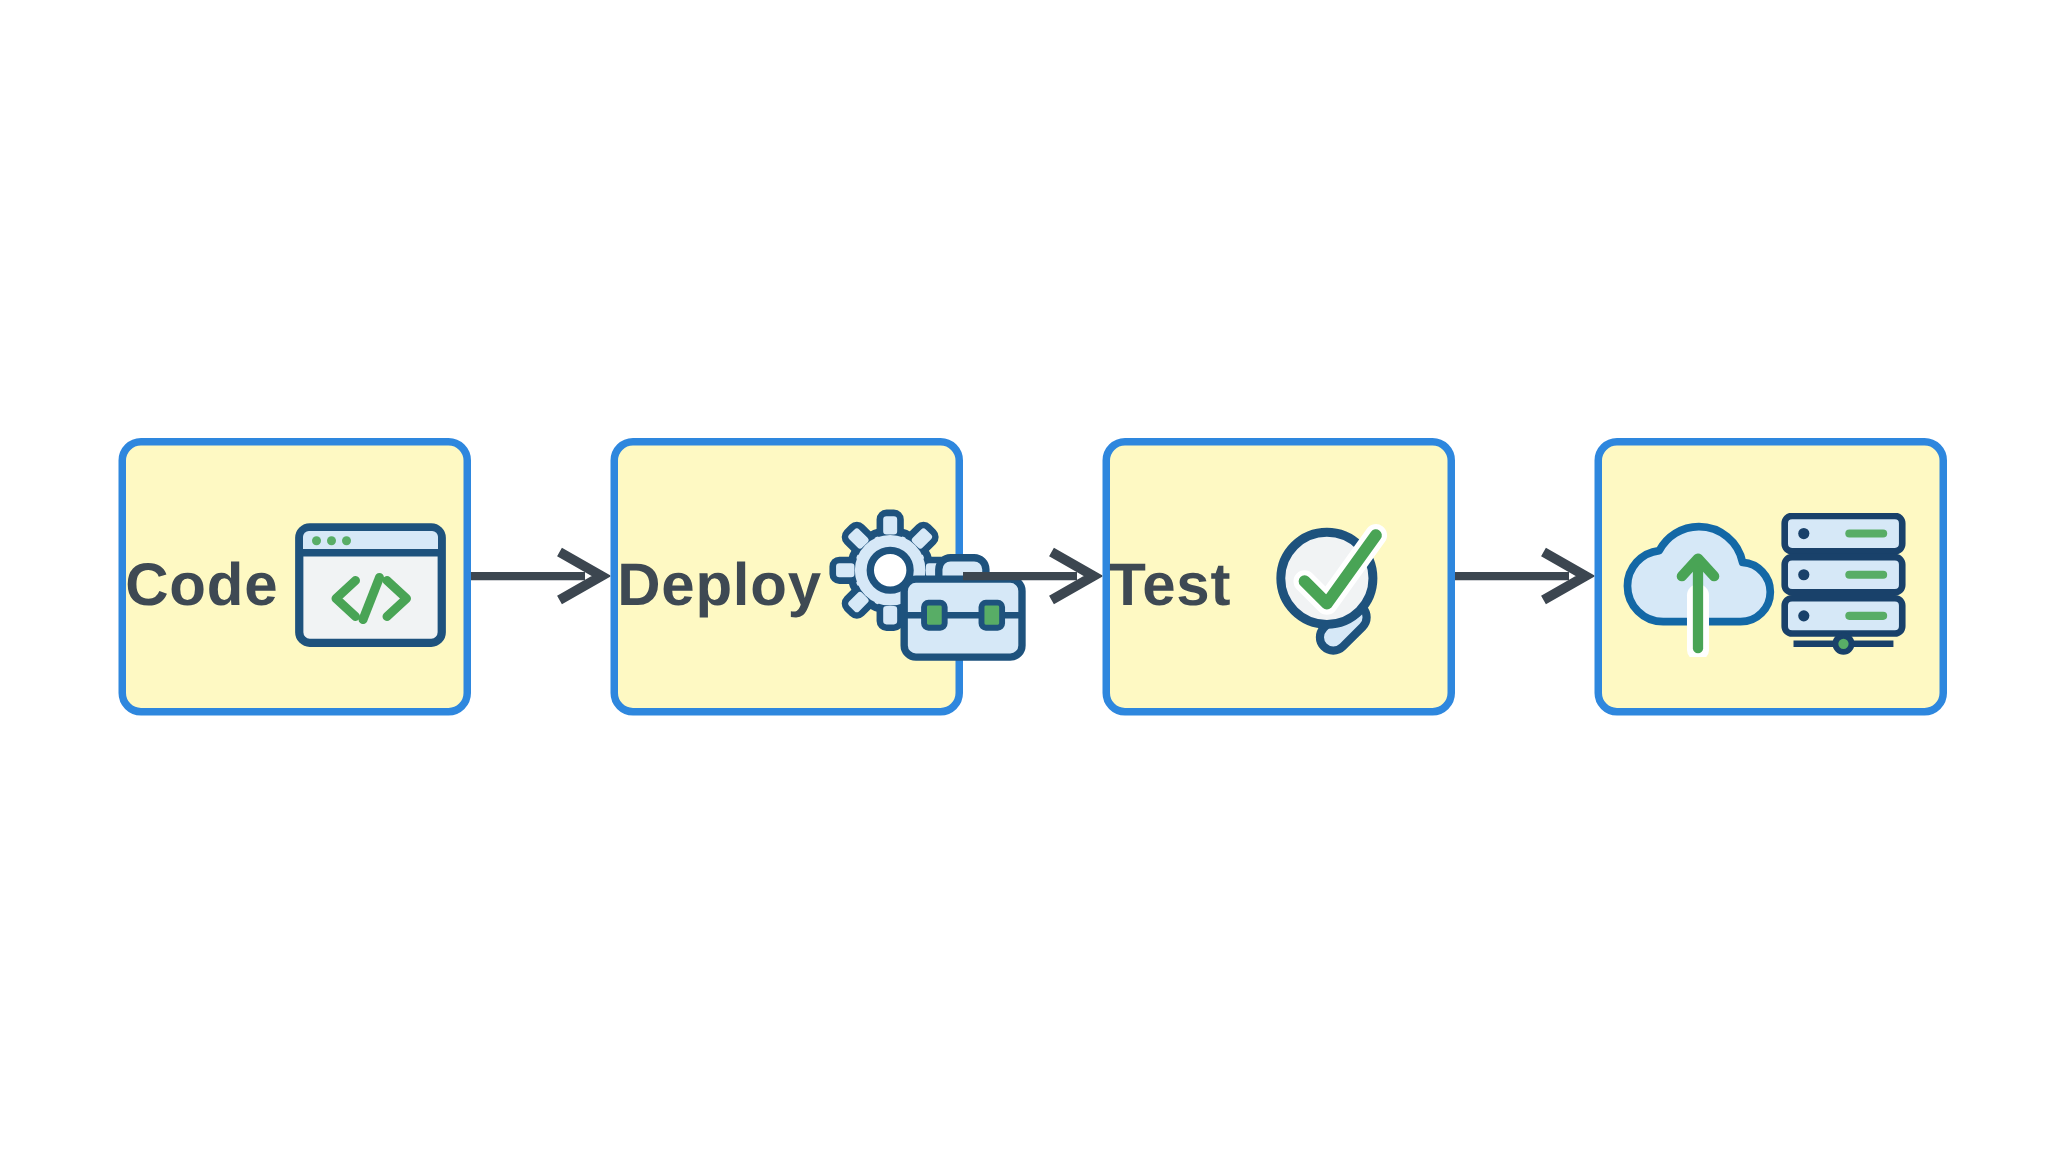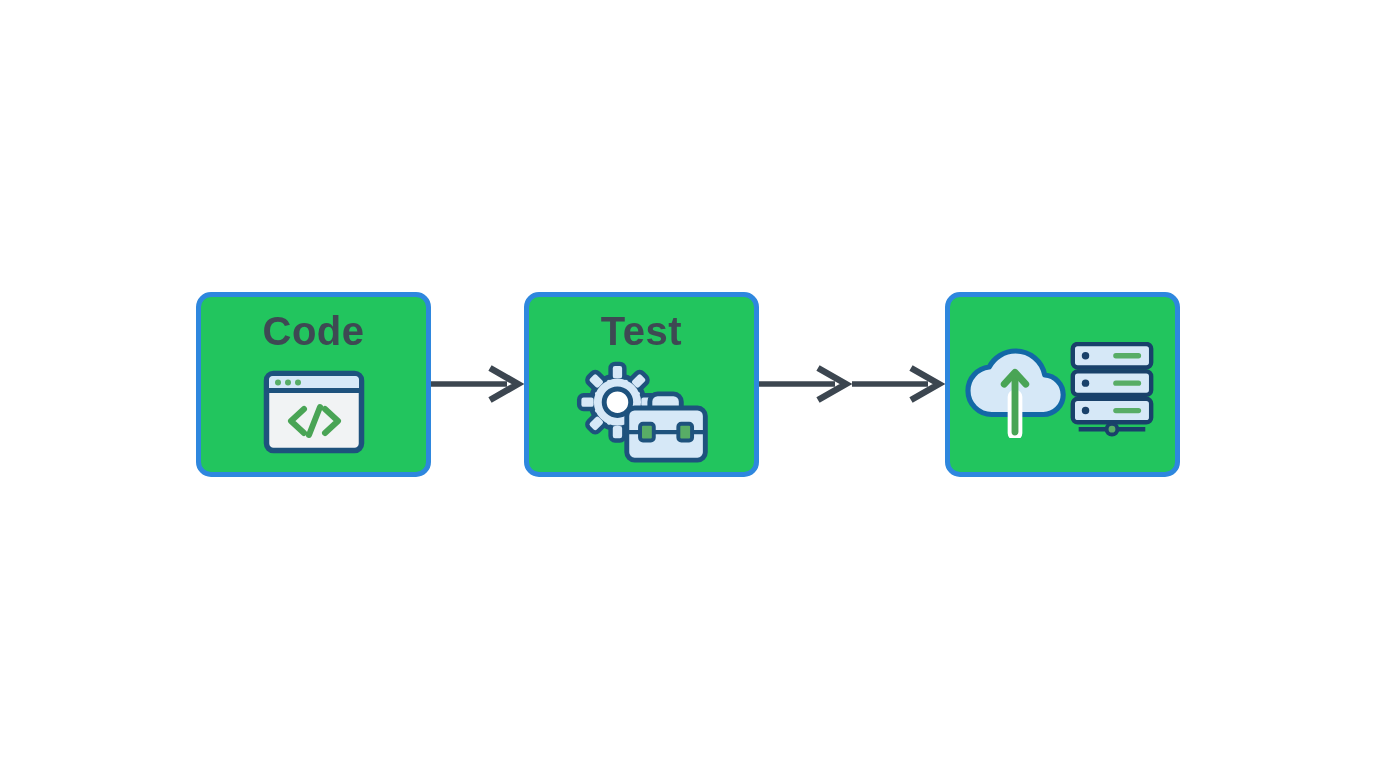--- a/index.html
+++ b/index.html
@@ -17,23 +17,23 @@
     display: flex;
     align-items: center;
     justify-content: center;
   }
   .step {
     box-sizing: border-box;
     width: 235px;
     height: 185px;
     border: 5px solid var(--c-box-border, #2e87de);
     border-radius: 15px;
-    background: #22c55e;
+    background: #fef9c3;
     display: flex;
-    flex-direction: column;
+    flex-direction: row;
     align-items: center;
     padding-top: 12px;
   }
   .step-label {
     font-size: 40px;
     font-weight: bold;
     letter-spacing: 0.5px;
     color: var(--c-label-text, #3e4953);
     line-height: 1.1;
   }
@@ -85,21 +85,21 @@
       </svg>
     </div>
   </div>
 
   <svg class="arrow" width="93" height="44" viewBox="0 0 93 44">
     <line x1="0" y1="22" x2="76" y2="22" stroke-width="5.5"></line>
     <polyline points="59,6 87,22 59,38" stroke-width="6.5" stroke-linejoin="miter"></polyline>
   </svg>
 
   <div class="step">
-    <div class="step-label">Test</div>
+    <div class="step-label">Deploy</div>
     <div class="icon-area">
       <svg width="140" height="108" viewBox="0 0 140 110">
         <g>
           <circle class="f-b st-o" cx="45" cy="45" r="27" stroke-width="5"></circle>
           <g>
             <rect class="f-b st-o" x="38" y="6" width="14" height="17" rx="4.5" stroke-width="4.5"></rect>
             <rect class="f-b st-o" x="38" y="6" width="14" height="17" rx="4.5" stroke-width="4.5" transform="rotate(45 45 45)"></rect>
             <rect class="f-b st-o" x="38" y="6" width="14" height="17" rx="4.5" stroke-width="4.5" transform="rotate(90 45 45)"></rect>
             <rect class="f-b st-o" x="38" y="6" width="14" height="17" rx="4.5" stroke-width="4.5" transform="rotate(135 45 45)"></rect>
             <rect class="f-b st-o" x="38" y="6" width="14" height="17" rx="4.5" stroke-width="4.5" transform="rotate(180 45 45)"></rect>
@@ -119,20 +119,37 @@
         </g>
       </svg>
     </div>
   </div>
 
   <svg class="arrow" width="93" height="44" viewBox="0 0 93 44">
     <line x1="0" y1="22" x2="76" y2="22" stroke-width="5.5"></line>
     <polyline points="59,6 87,22 59,38" stroke-width="6.5" stroke-linejoin="miter"></polyline>
   </svg>
 
+  <div class="step">
+    <div class="step-label">Test</div>
+    <div class="icon-area">
+      <svg width="104" height="104" viewBox="0 0 105 105">
+        <g>
+          <g transform="translate(66,70) rotate(45)">
+            <rect class="f-b st-o" x="-9" y="-3" width="18" height="37" rx="9" stroke-width="5.5"></rect>
+          </g>
+          <circle class="f-gr st-o" cx="44" cy="48" r="31" stroke-width="6"></circle>
+        </g>
+        <g>
+          <polyline class="f-n st-w" points="29,50 44,65 77,19" stroke-width="15" stroke-linecap="round" stroke-linejoin="round"></polyline>
+          <polyline class="f-n st-g" points="29,50 44,65 77,19" stroke-width="8" stroke-linecap="round" stroke-linejoin="round"></polyline>
+        </g>
+      </svg>
+    </div>
+  </div>
 
   <svg class="arrow" width="93" height="44" viewBox="0 0 93 44">
     <line x1="0" y1="22" x2="76" y2="22" stroke-width="5.5"></line>
     <polyline points="59,6 87,22 59,38" stroke-width="6.5" stroke-linejoin="miter"></polyline>
   </svg>
 
   <div class="step">
     <div class="icon-area">
       <svg width="196" height="96" viewBox="0 0 200 98">
         <g>

